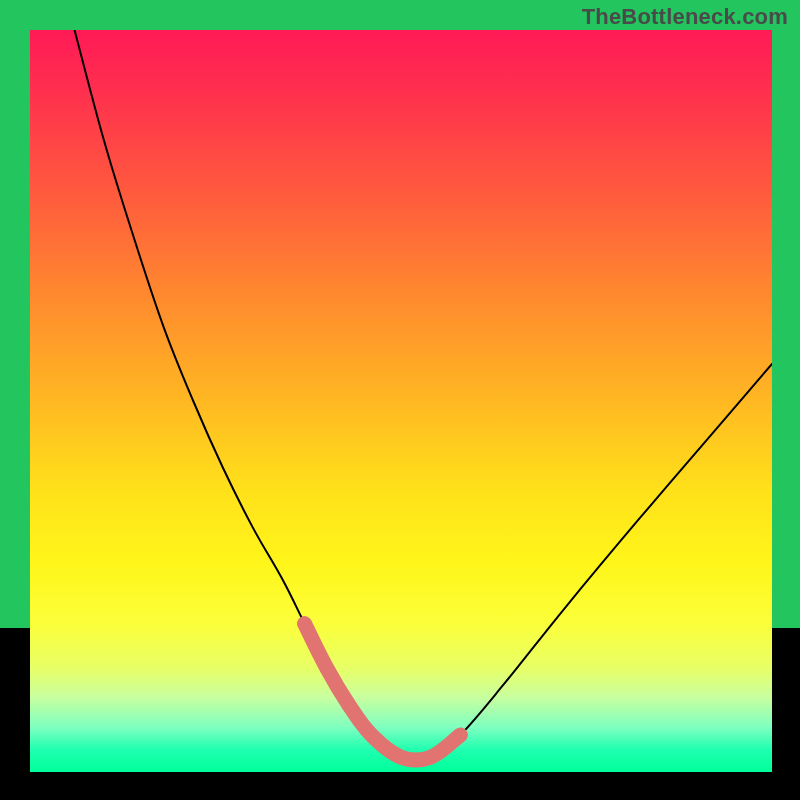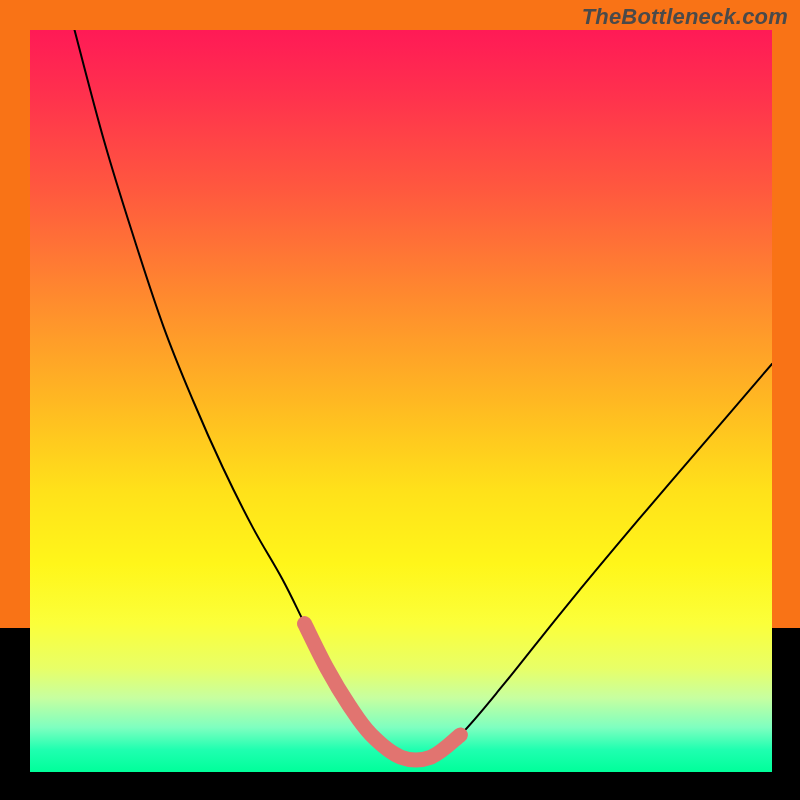--- a/index.html
+++ b/index.html
@@ -8,22 +8,21 @@
     width: 800px;
     height: 800px;
     background: #000;
     overflow: hidden;
     font-family: Arial, Helvetica, sans-serif;
   }
   .frame {
     position: relative;
     width: 800px;
     height: 628px;
-    background: #f97316;
-    font-style: italic;
+    background: #22c55e;
   }
   .watermark {
     position: absolute;
     top: 4px;
     right: 12px;
     color: #4a4a4a;
     font-size: 22px;
     font-weight: 600;
     letter-spacing: 0.2px;
     z-index: 10;

